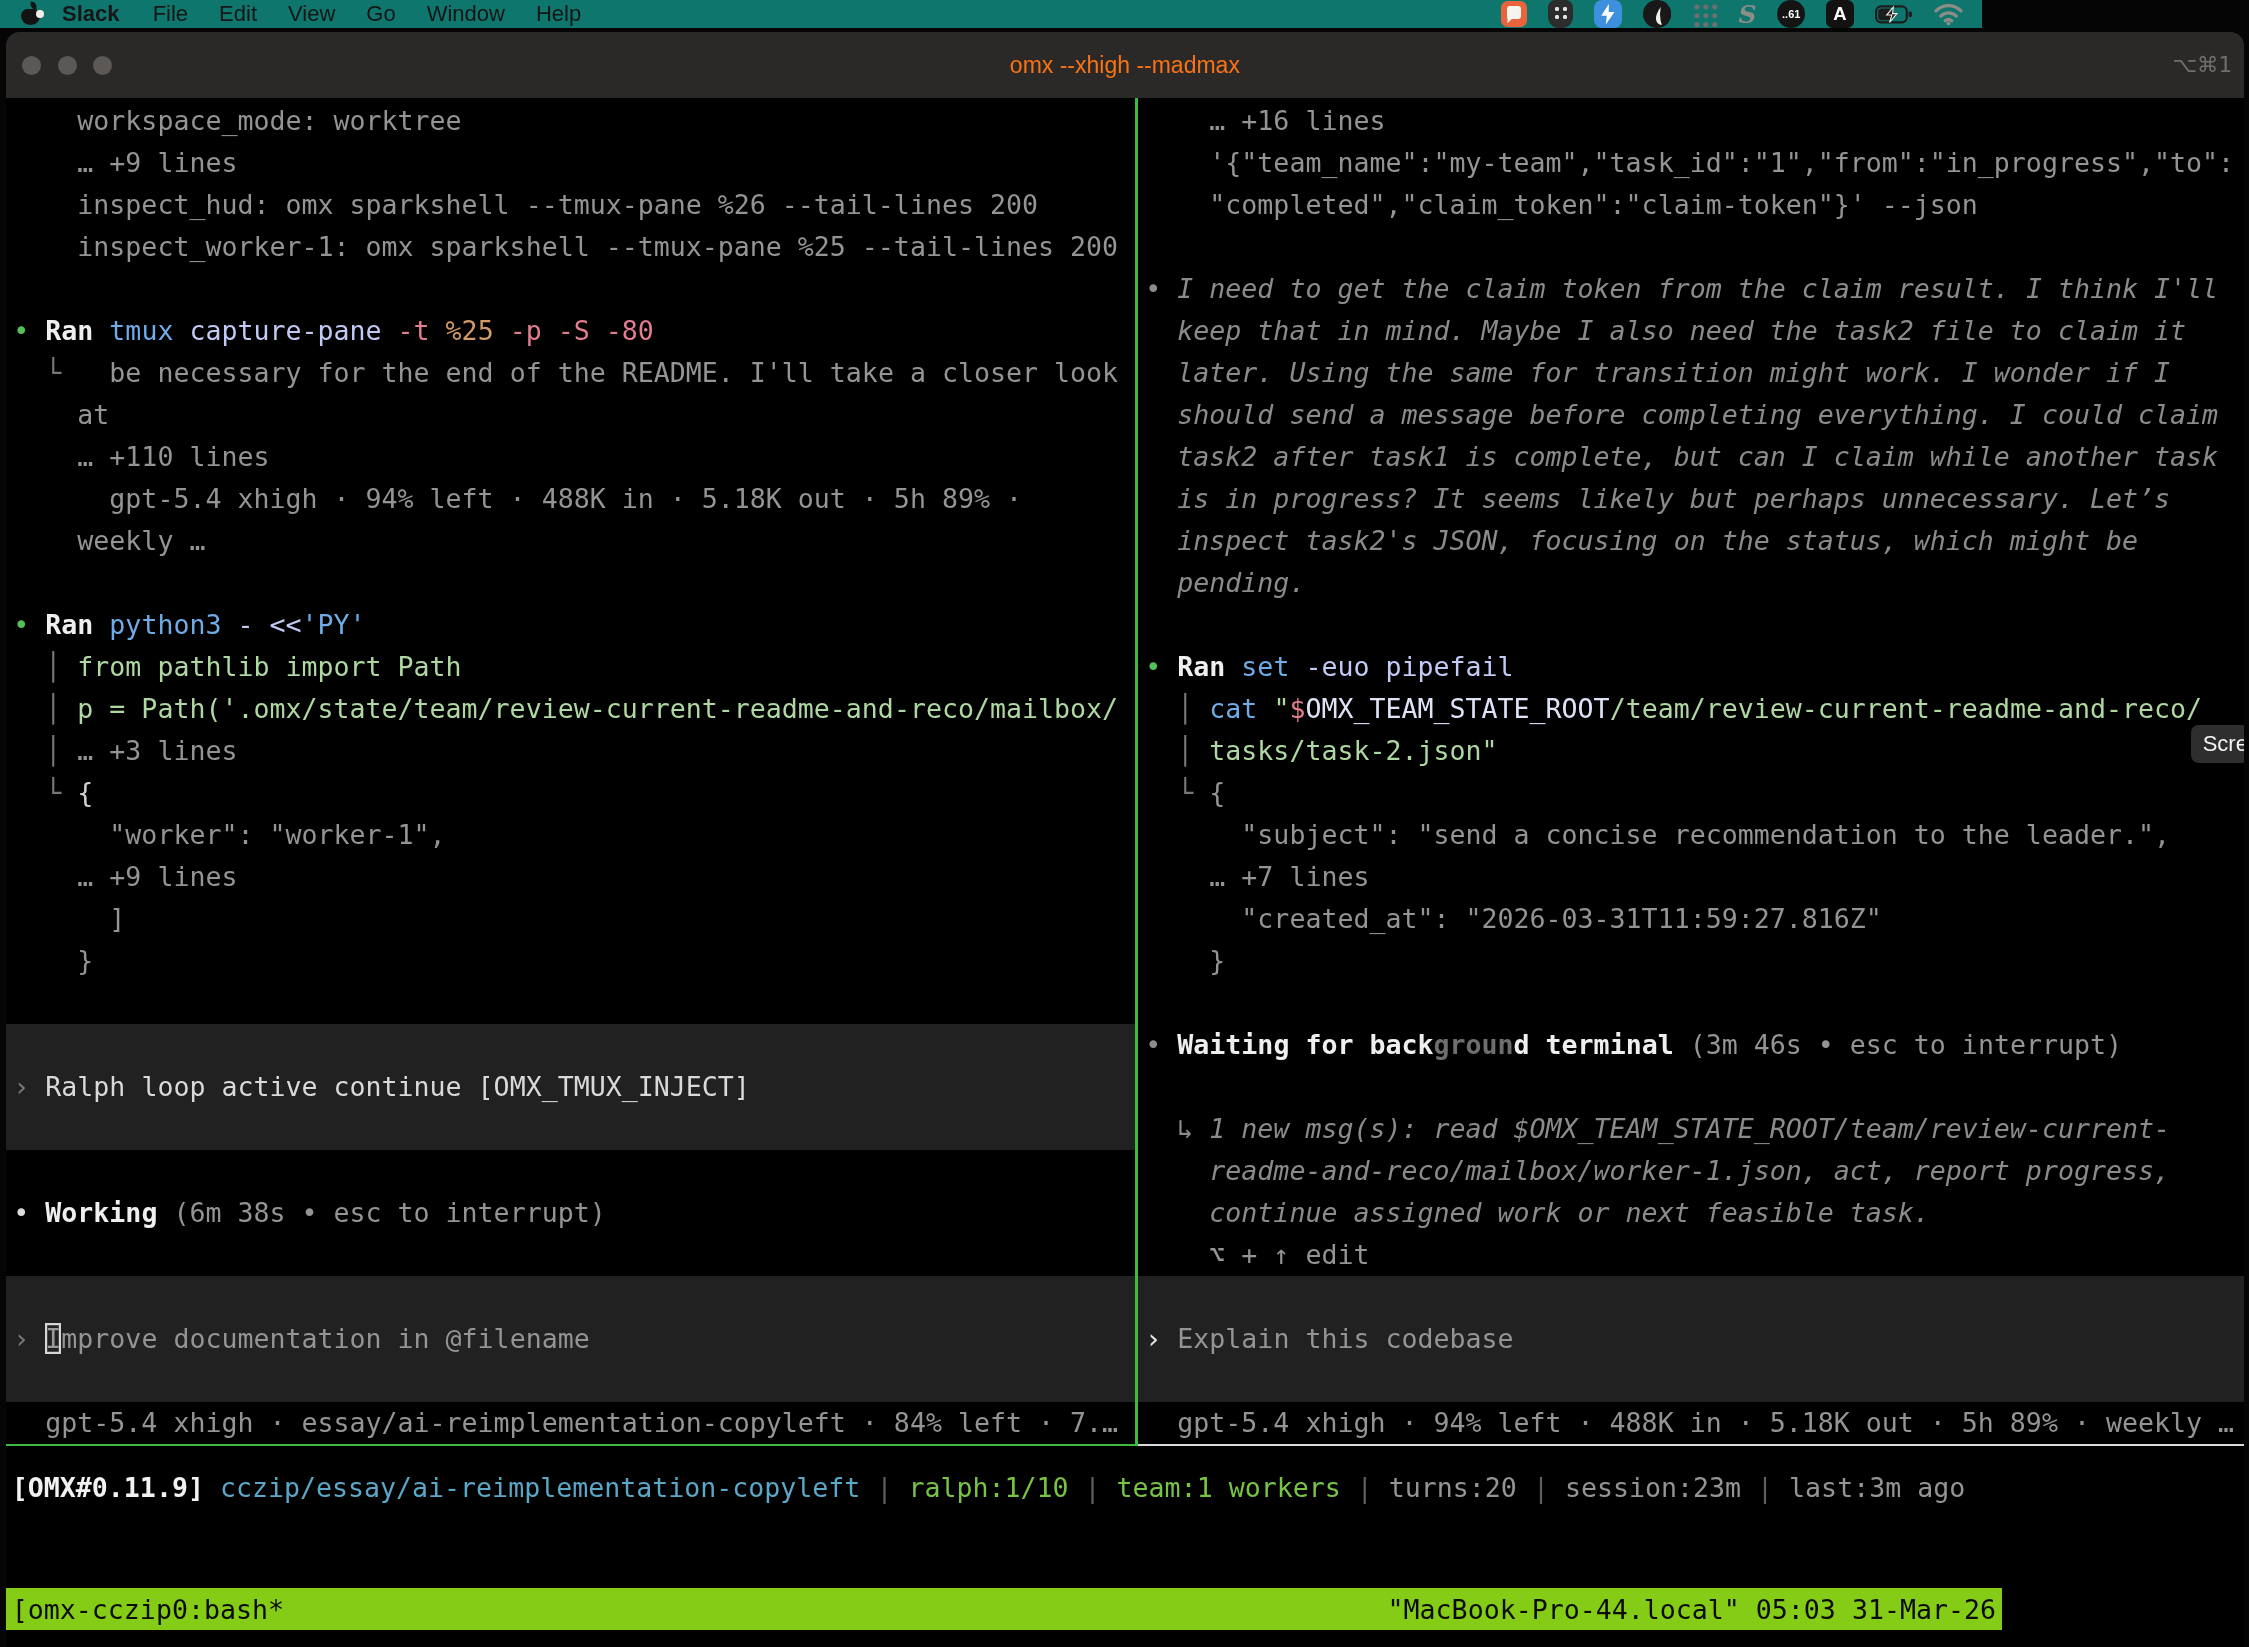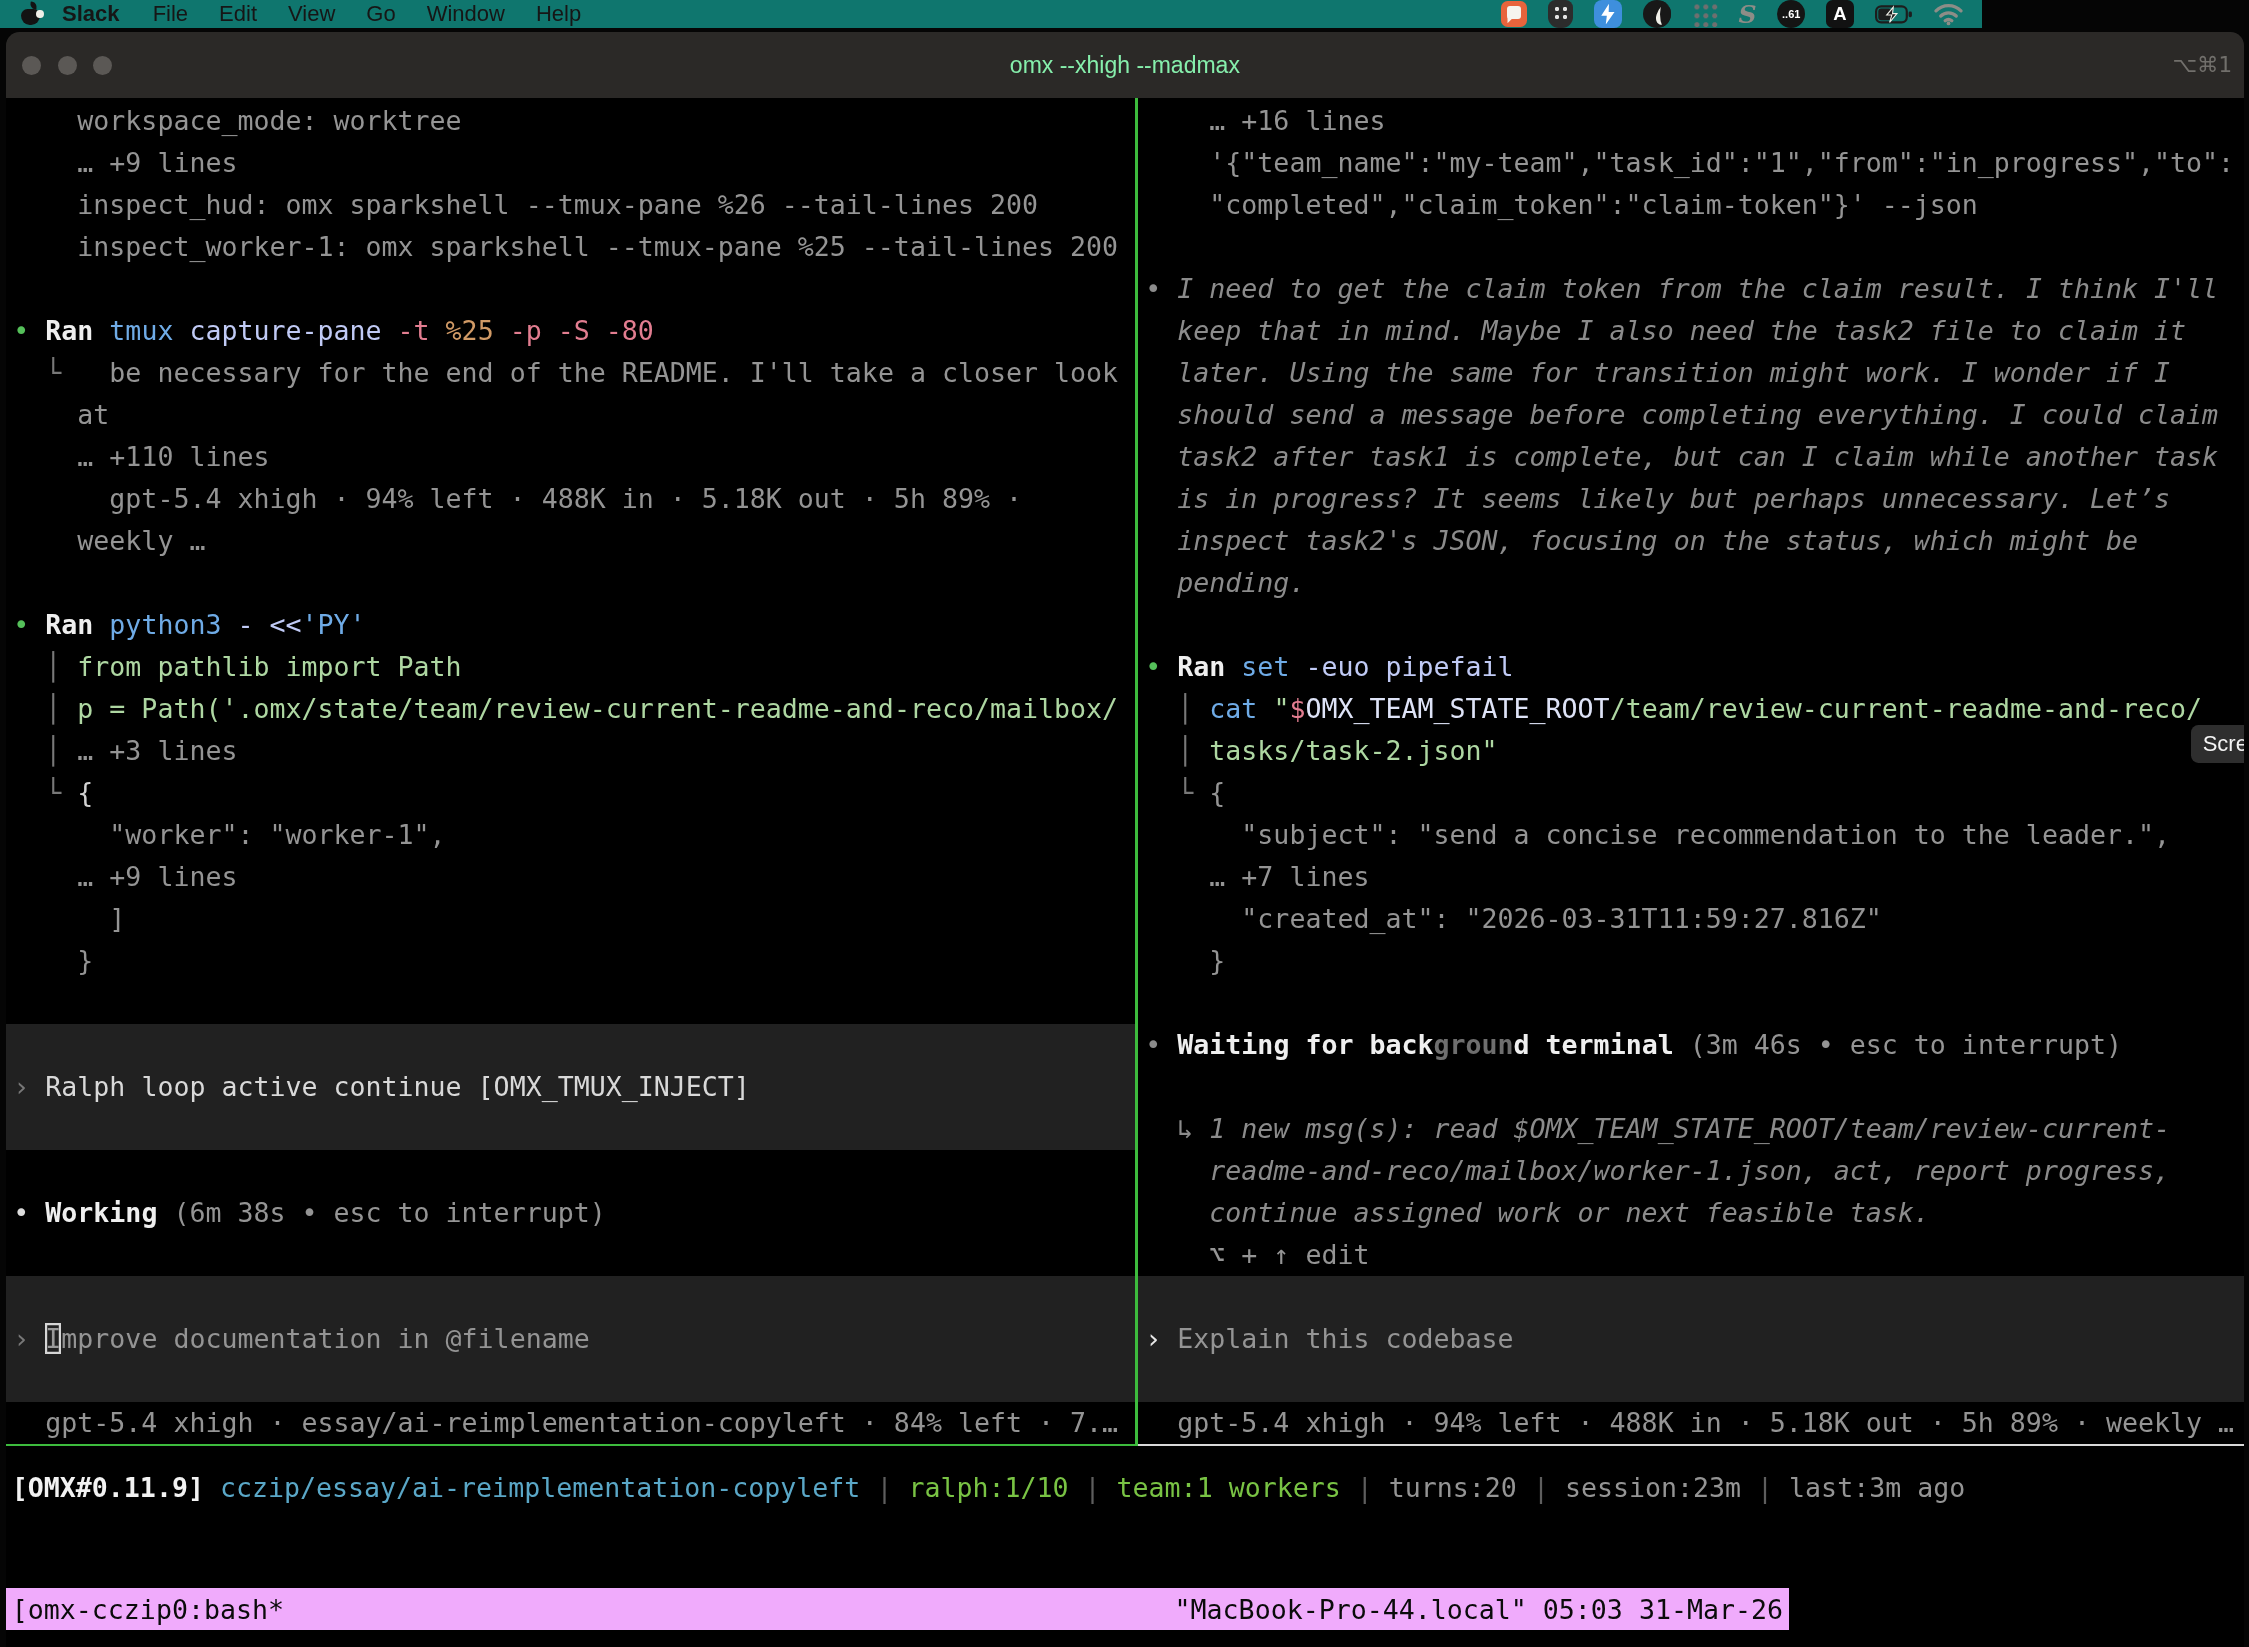--- a/index.html
+++ b/index.html
@@ -45,21 +45,21 @@
      font-family:"Liberation Sans",sans-serif;font-weight:700;font-size:18.5px;
      display:flex;align-items:center;justify-content:center;}
 
   
   .window{position:absolute;left:5.9px;top:32px;width:2238px;height:1615px;background:#000;
           border-radius:13.3px 13.3px 0 0;overflow:hidden;z-index:10;}
   .titlebar{position:relative;height:66px;background:#2b2927;}
   .tl{position:absolute;top:23.6px;width:19px;height:19px;border-radius:50%;background:#5b5855;}
   .tl.c1{left:16px;} .tl.c2{left:52px;} .tl.c3{left:87px;}
   .win-title{position:absolute;left:0;top:0;width:100%;height:66px;line-height:66px;text-align:center;
-     font-family:"Liberation Sans",sans-serif;font-size:23px;font-weight:500;color:#86efac;}
+     font-family:"Liberation Sans",sans-serif;font-size:23px;font-weight:500;color:#f97316;}
   .win-shortcut{position:absolute;right:11.8px;top:0;height:66px;line-height:66px;
      font-family:"DejaVu Sans",sans-serif;font-size:21.4px;color:#716f6b;}
 
   
   .terminal{position:absolute;left:0;top:66px;width:2238px;height:1549px;background:#000;}
   .pane{position:absolute;top:0;height:1346px;overflow:hidden;box-sizing:border-box;padding:2.2px 0 0 7.4px;}
   .pane-left{left:0;width:1129px;}
   .pane-right{left:1132px;width:1107px;}
   .pane-divider{position:absolute;left:1129px;top:0;width:3px;height:1348px;background:#3dbb3d;}
   .pane-border-left{position:absolute;left:0;top:1346px;width:1129px;height:2.2px;background:#3dbb3d;}
@@ -72,21 +72,21 @@
   .s-boldwhite{color:#efefef;font-weight:700;} .s-lightwhite{color:#d9d9d9;}
   .s-bullet{color:#55c05a;} .s-whitebullet{color:#dcdcdc;} .s-dimbullet{color:#8c8c8c;}
   .s-blue{color:#6fabe6;} .s-peri{color:#c0caf5;} .s-pink{color:#e27d90;} .s-orange{color:#d19a66;}
   .s-codegreen{color:#aed7a2;} .s-lav{color:#dee3f7;} .s-brace{color:#d2d2d2;}
   .s-ital{color:#8b8b8b;font-style:italic;} .s-dimbold{color:#6e6e6e;font-weight:700;}
   .s-cyan{color:#5aa7c7;} .s-sgreen{color:#79c344;} .s-pipe{color:#5e5e5e;}
   .s-whiteprompt{color:#e8e8e8;} .s-omxver{color:#f2f2f2;font-weight:700;}
   .s-cursor{color:#9a9a9a;box-shadow:inset 0 0 0 2.2px #d6d6d6;}
 
   .omx-status{position:absolute;left:5.9px;top:1369px;width:2222px;}
-  .tmux-bar{position:absolute;left:0;top:1490px;width:1783px;height:42px;background:#f0abfc;
+  .tmux-bar{position:absolute;left:0;top:1490px;width:1996px;height:42px;background:#84cc16;
      display:flex;justify-content:space-between;align-items:center;padding:0 5.9px;box-sizing:border-box;}
   .tmux-bar span{font-size:26.6px;color:#0b0b0b;white-space:pre;}
 
   .screen-tooltip{position:absolute;left:2185px;top:627px;width:71px;height:38px;background:#2e2e2e;
      border-radius:7.4px;color:#f4f4f4;font-family:"Liberation Sans",sans-serif;font-size:22px;
      line-height:38px;padding-left:11.8px;box-sizing:border-box;overflow:hidden;}
 </style>
 </head>
 <body>
 

